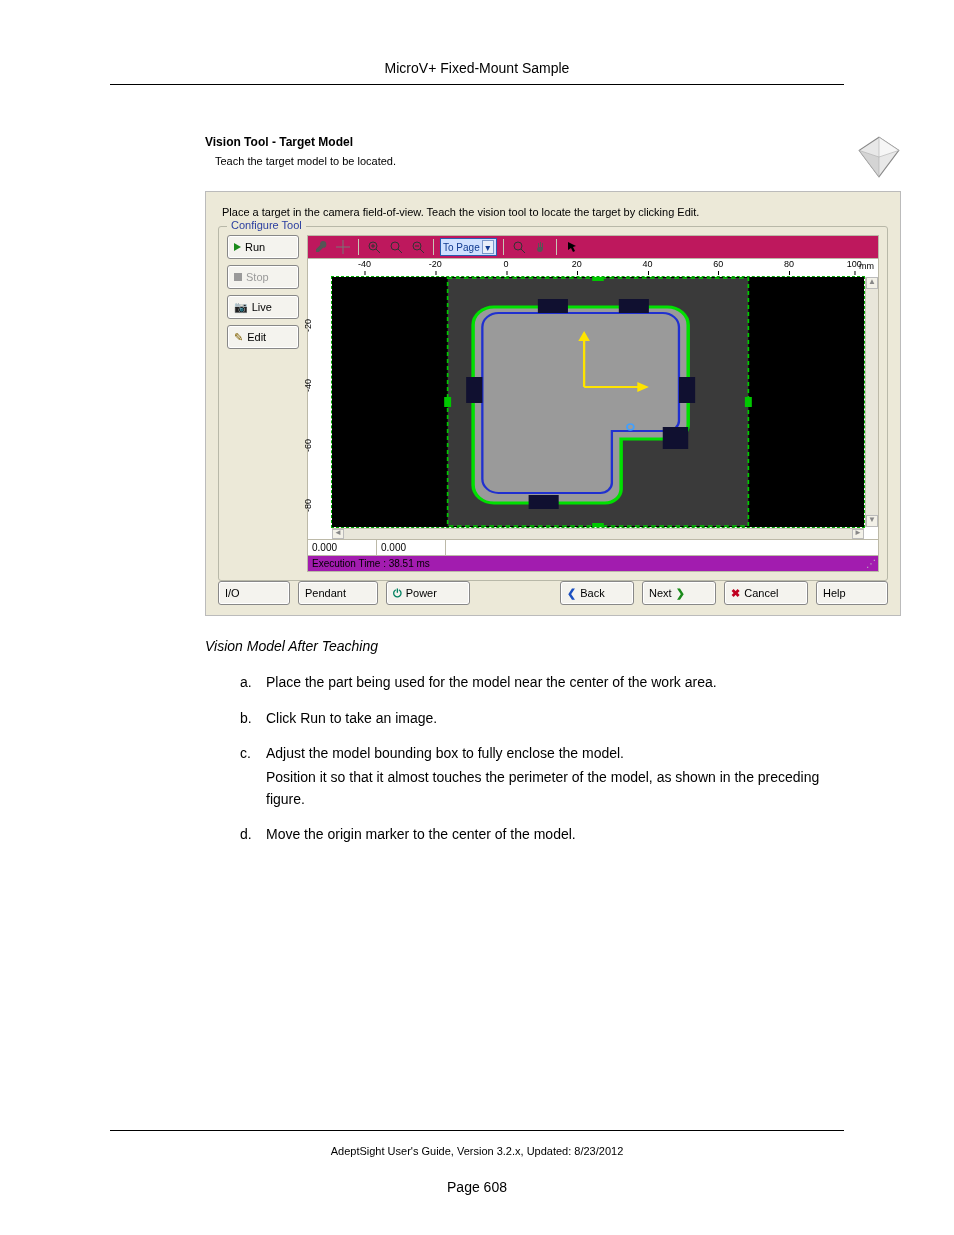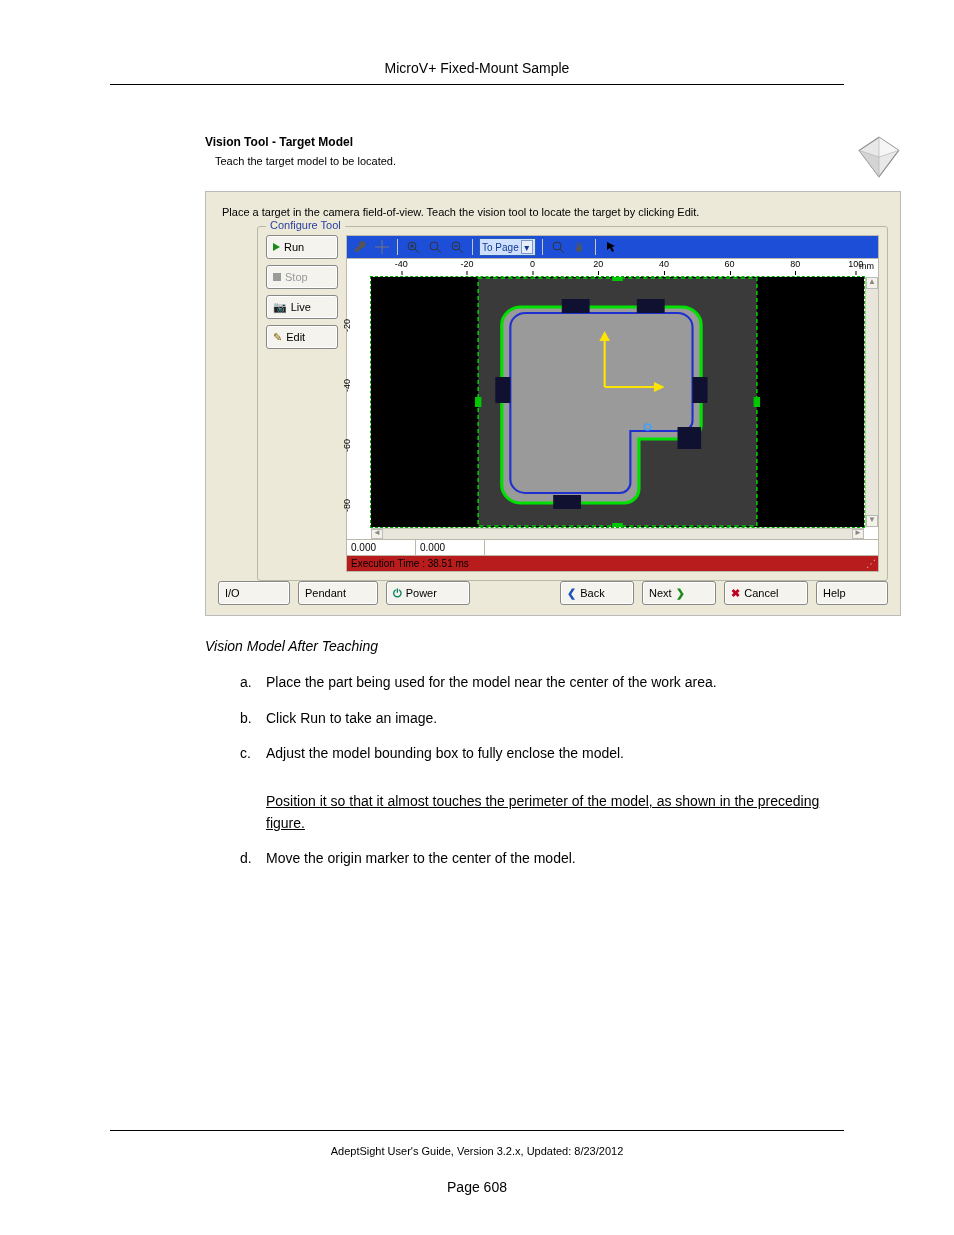--- a/index.html
+++ b/index.html
@@ -29,32 +29,32 @@
   .wiz-head{display:flex;align-items:flex-start;margin-bottom:12px;}
   .wiz-head-text{flex:1;}
   .wiz-title{font-family:Tahoma,Arial,sans-serif;font-weight:bold;font-size:12px;margin:0 0 6px 0;}
   .wiz-sub{font-family:Tahoma,Arial,sans-serif;font-size:11px;margin:0 0 0 10px;}
   .diamond{width:44px;height:44px;flex:0 0 44px;position:relative;}
   .diamond svg{width:100%;height:100%;}
 
   .panel{background:var(--panel-bg);border:1px solid #bbb;padding:10px 12px 10px 12px;
     font-family:Tahoma,Arial,sans-serif;font-size:11px;}
   .instr{margin:4px 0 6px 4px;}
-  .group{border:1px solid #b8b8a8;border-radius:3px;padding:8px;position:relative;margin-top:8px;margin-left:39px;}
+  .group{border:1px solid #b8b8a8;border-radius:3px;padding:8px;position:relative;margin-top:8px;}
   .group-legend{position:absolute;top:-8px;left:8px;background:var(--panel-bg);
     padding:0 4px;color:#2a3ea0;font-size:11px;}
   .tool-row{display:flex;gap:8px;}
   .side-btns{display:flex;flex-direction:column;gap:6px;width:72px;}
   .winbtn{border:1px solid var(--btn-border);border-radius:3px;background:var(--btn-face);
     height:22px;display:flex;align-items:center;gap:4px;
     font-size:11px;color:#000;padding:0 6px;box-shadow:inset 0 0 0 1px #fff;}
   .winbtn.disabled{color:#9a9a9a;}
   .viewer{flex:1;display:flex;flex-direction:column;border:0;}
   .toolbar{display:flex;align-items:center;gap:4px;height:22px;
-    background:#1d4ed8;border:1px solid #bcb9a8;border-bottom:none;padding:0 4px;}
+    background:#be185d;border:1px solid #bcb9a8;border-bottom:none;padding:0 4px;}
   .tb-sep{width:1px;height:16px;background:#c8c5b4;margin:0 2px;}
   .tb-ico{width:16px;height:16px;display:flex;align-items:center;justify-content:center;
     border:1px solid transparent;border-radius:2px;color:#333;}
   .tb-ico svg{width:14px;height:14px;}
   .tb-combo{height:16px;border:1px solid #2a5db0;background:#cfe0ff;font-size:10px;
     display:flex;align-items:center;padding:0 2px;color:#103a90;gap:2px;}
   .tb-combo .dd{width:10px;height:12px;border:1px solid #7a97c9;background:#e8eef9;
     display:flex;align-items:center;justify-content:center;}
 
   .plot-wrap{border:1px solid #bcb9a8;background:#fff;padding:0;}
@@ -71,32 +71,32 @@
   .vscroll{position:absolute;top:18px;right:0;width:12px;bottom:12px;
     background:#e8e6da;border-left:1px solid #c8c5b4;display:flex;flex-direction:column;justify-content:space-between;align-items:center;}
   .vscroll .arr{width:10px;height:10px;border:1px solid #bbb;background:#f3f1e8;font-size:8px;line-height:8px;text-align:center;color:#888;}
   .hscroll{position:absolute;left:24px;right:14px;bottom:0;height:10px;
     background:#e8e6da;border-top:1px solid #c8c5b4;display:flex;justify-content:space-between;align-items:center;}
   .hscroll .arr{width:10px;height:8px;border:1px solid #bbb;background:#f3f1e8;font-size:8px;line-height:6px;text-align:center;color:#888;}
 
   .readouts{display:flex;border:1px solid #bcb9a8;border-top:none;}
   .ro{width:60px;border-right:1px solid #bcb9a8;padding:2px 4px;font-size:10px;background:#fff;}
   .ro-rest{flex:1;background:#fff;}
-  .exec{border:1px solid #bcb9a8;border-top:none;padding:2px 4px;font-size:10px;background:#b91c1c;
+  .exec{border:1px solid #bcb9a8;border-top:none;padding:2px 4px;font-size:10px;background:#a21caf;
     display:flex;justify-content:space-between;align-items:flex-start;}
   .grip{color:#bbb;font-size:10px;letter-spacing:-2px;}
 
   .bottom-btns{display:flex;gap:8px;margin-top:0;align-items:center;}
   .spacer{flex:1;}
 
   .caption{font-style:italic;margin:22px 0 18px 95px;font-size:14px;}
   ol.steps{margin:0 0 0 130px;padding:0;list-style:none;font-size:14px;line-height:1.55;}
   ol.steps li{margin-bottom:14px;position:relative;padding-left:26px;}
   ol.steps li .m{position:absolute;left:0;}
-  ol.steps li p{margin:26px 0 0 0;text-decoration:underline;}
+  ol.steps li p{margin:2px 0 0 0;}
 
   .footer{margin-top:auto;text-align:center;}
   .footer-line{font-size:11px;margin-bottom:22px;}
   .page-num{font-size:14px;}
 
   
   .tri-play{width:0;height:0;border-left:7px solid #1a8a1a;border-top:4px solid transparent;border-bottom:4px solid transparent;}
   .sq-stop{width:8px;height:8px;background:#9a9a9a;}
   .arrow-l{color:#1a4fc0;font-weight:bold;}
   .arrow-r{color:#1a8a1a;font-weight:bold;}

